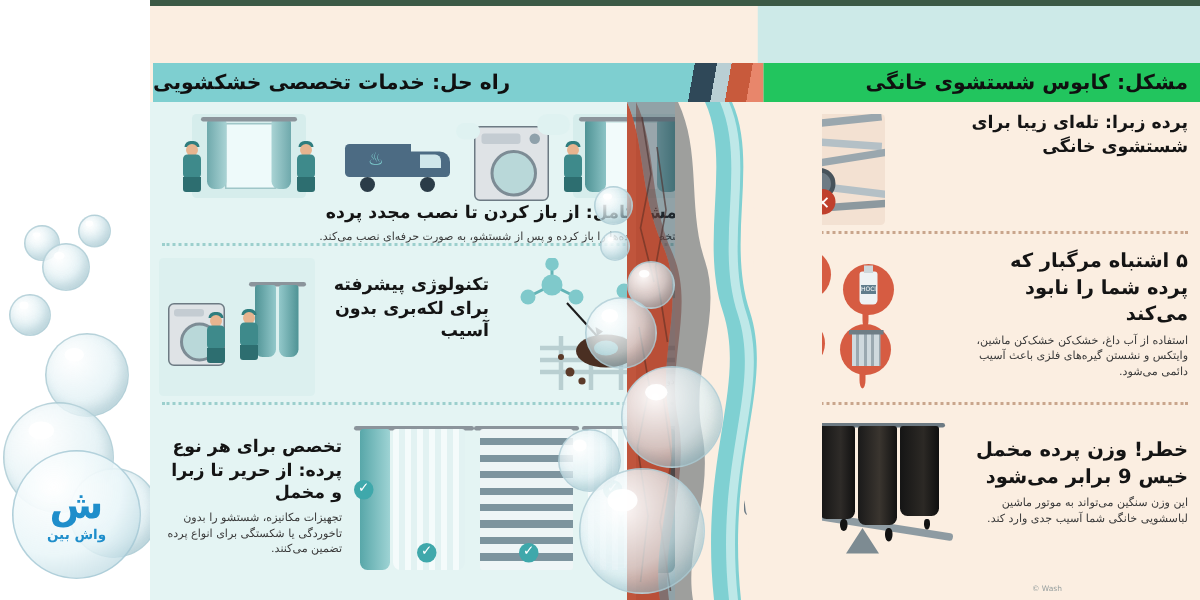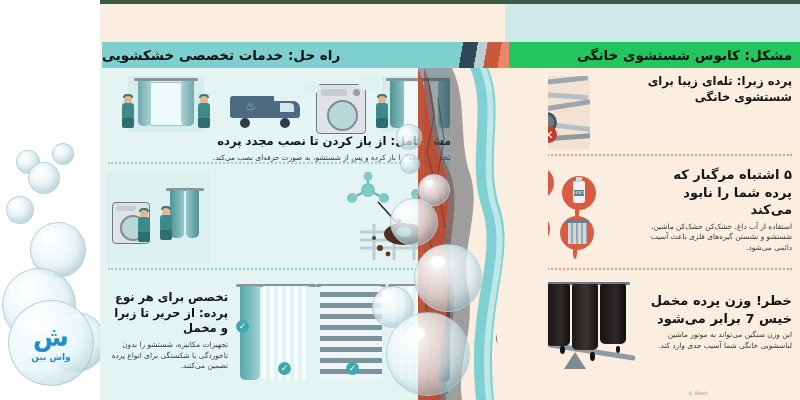--- a/index.html
+++ b/index.html
@@ -259,20 +259,21 @@
             <g stroke="#1d1d1d" stroke-width="1.4" fill="none" marker-end="">
               <path d="M48 30 L68 52"></path>
                 <path d="M112 34 L90 56"></path>
             </g>
             <path d="M68 52 l-1 -6 l5 3 z" fill="#1d1d1d"></path>
             <path d="M90 56 l5 -3 l-1 6 z" fill="#1d1d1d"></path>
           </svg>
           <div class="soot-label" style="left:320px;top:84px;">دوده و چربی</div>
 
           <div class="s-txt" style="left:118px;top:14px;width:108px;">
+            <div class="rowtitle">تکنولوژی پیشرفته برای لکه‌بری بدون آسیب</div>
           </div>
           <div class="dots teal" style="top:100px;"></div>
         </div>
 
         <div class="s-row s3">
           <div class="s-txt" style="left:6px;top:16px;width:122px;">
             <div class="rowtitle">تخصص برای هر نوع پرده: از حریر تا زبرا و مخمل</div>
             <div class="rowbody">تجهیزات مکانیزه، شستشو را بدون تاخوردگی یا شکستگی برای انواع پرده تضمین می‌کنند.</div>
           </div>
 
@@ -328,21 +329,21 @@
           <div class="redblob" style="left:16px;top:52px;width:34px;height:34px;">
             <div style="position:absolute;left:11px;top:7px;width:13px;height:20px;border:3px solid #7b4a42;border-radius:7px 7px 0 0;border-bottom:none;"></div>
           </div>
           <div class="redblob" style="left:60px;top:56px;width:34px;height:34px;">
             <div style="position:absolute;left:8px;top:6px;width:19px;height:22px;background:repeating-linear-gradient(90deg,#cfd9de 0 3px,#9aa8b0 3px 5px);"></div>
             <div style="position:absolute;left:6px;top:4px;width:23px;height:3px;background:#6f7d85;"></div>
           </div>
 
           <div class="p-txt" style="top:6px;">
             <div class="rowtitle" style="font-size:13px;">۵ اشتباه مرگبار که پرده شما را نابود می‌کند</div>
-            <div class="rowbody">استفاده از آب داغ، خشک‌کن خشک‌کن ماشین، شستشو و نشستن گیره‌های فلزی باعث آسیب دائمی می‌شود.</div>
+            <div class="rowbody">استفاده از آب داغ، خشک‌کن خشک‌کن ماشین، وایتکس و نشستن گیره‌های فلزی باعث آسیب دائمی می‌شود.</div>
           </div>
           <div class="dots" style="top:108px;"></div>
         </div>
 
         <div class="p-row p3">
 
           <div class="machine" style="left:-4px;top:14px;width:44px;height:52px;">
             <div class="panel" style="left:4px;top:4px;width:22px;height:6px;"></div>
             <div style="position:absolute;right:4px;top:4px;width:8px;height:6px;background:#5d6e78;border-radius:1px;"></div>
             <div class="door" style="left:8px;top:17px;width:28px;height:28px;background:#a9d2d4;">
@@ -359,21 +360,21 @@
 
           <div class="rod" style="left:42px;top:6px;width:88px;background:#6d7a83;"></div>
           <div class="curtainpanel" style="left:46px;top:8px;width:24px;height:62px;background:linear-gradient(90deg,#141414,#2e2b28 60%,#101010);"></div>
           <div class="curtainpanel" style="left:72px;top:8px;width:26px;height:66px;background:linear-gradient(90deg,#1a1a1a,#3a352f 55%,#121212);"></div>
           <div class="curtainpanel" style="left:100px;top:8px;width:26px;height:60px;background:linear-gradient(90deg,#151515,#2c2925 60%,#0f0f0f);"></div>
           <div style="position:absolute;left:60px;top:70px;width:5px;height:8px;border-radius:50% 50% 60% 60%;background:#121212;"></div>
           <div style="position:absolute;left:90px;top:76px;width:5px;height:9px;border-radius:50% 50% 60% 60%;background:#121212;"></div>
           <div style="position:absolute;left:116px;top:70px;width:4px;height:7px;border-radius:50% 50% 60% 60%;background:#121212;"></div>
 
           <div class="p-txt" style="top:16px;">
-            <div class="rowtitle" style="font-size:13px;">خطر! وزن پرده مخمل خیس 7 برابر می‌شود</div>
+            <div class="rowtitle" style="font-size:13px;">خطر! وزن پرده مخمل خیس 9 برابر می‌شود</div>
             <div class="rowbody">این وزن سنگین می‌تواند به موتور ماشین لباسشویی خانگی شما آسیب جدی وارد کند.</div>
           </div>
         </div>
       </div>
 
       <svg class="divider" viewBox="0 0 130 332" preserveAspectRatio="none">
         <path d="M60 0 C30 40 118 90 70 150 C28 205 104 250 74 332 L130 332 L130 0 Z" fill="#fbeee1"></path>
         <path d="M74 0 C44 42 128 92 82 152 C40 206 116 252 88 332 L130 332 L130 0 Z" fill="#fbeee1"></path>
         <path d="M0 0 C12 26 8 60 24 96 C40 132 20 168 28 208 C36 250 16 290 22 332 L0 332 Z" fill="#c0553c"></path>
         <path d="M6 0 C20 30 14 64 30 100 C46 136 26 172 34 212 C42 252 22 292 28 332 L6 332 Z" fill="#b34a33" opacity=".55"></path>

